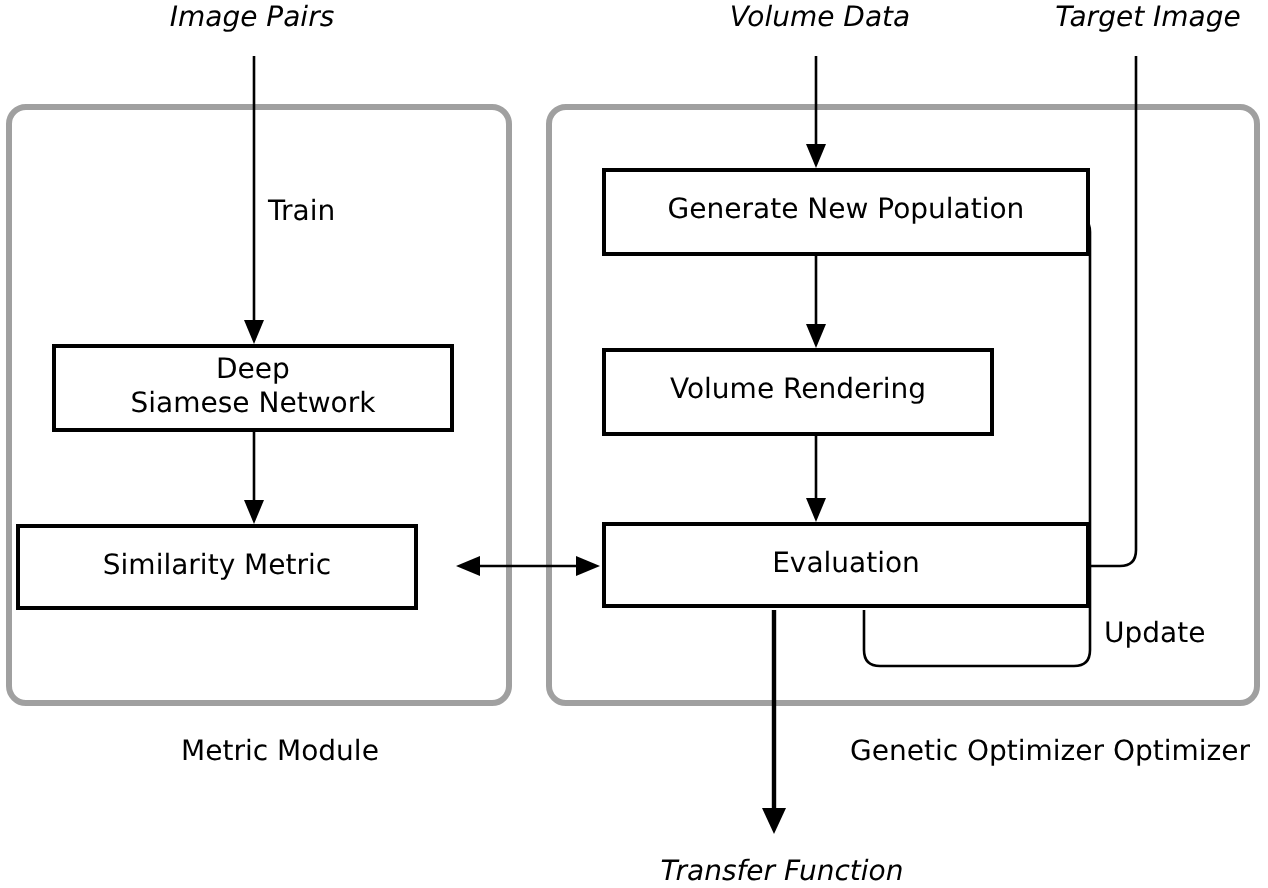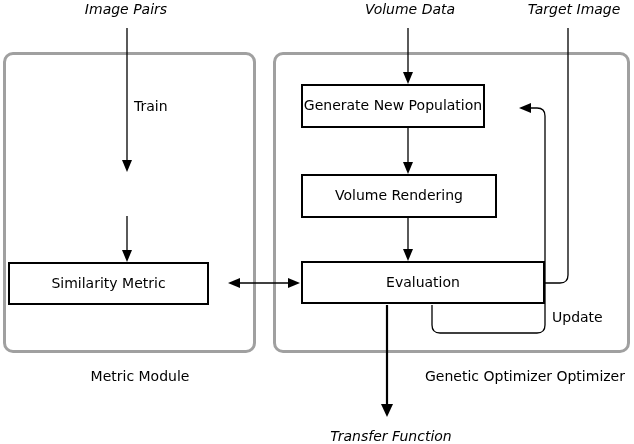--- a/index.html
+++ b/index.html
@@ -96,24 +96,28 @@
       <path class="wire" d="M432,305 L432,325 Q432,333 440,333 L537,333 Q545,333 545,325 L545,116 Q545,108 537,108 L531,108"></path>
       <polygon class="head" points="519,108 531,103 531,113"></polygon>
     </g>
 
     <g>
       <path class="wire thick" d="M387,305 L387,404"></path>
       <polygon class="head" points="387,417 381,404 393,404"></polygon>
     </g>
   </svg>
 
+  <div class="node" style="left:26px;top:172px;width:201px;height:44px;">
+    <span>Deep
+Siamese Network</span>
+  </div>
   <div class="node" style="left:8px;top:262px;width:201px;height:43px;">
     <span>Similarity Metric</span>
   </div>
-  <div class="node" style="left:301px;top:84px;width:184px;height:44px;">
+  <div class="node" style="left:301px;top:84px;width:244px;height:44px;">
     <span>Generate New Population</span>
   </div>
   <div class="node" style="left:301px;top:174px;width:196px;height:44px;">
     <span>Volume Rendering</span>
   </div>
   <div class="node" style="left:301px;top:261px;width:244px;height:43px;">
     <span>Evaluation</span>
   </div>
 
   <div class="lbl italic centered" style="left:126px;top:1px;">Image Pairs</div>

